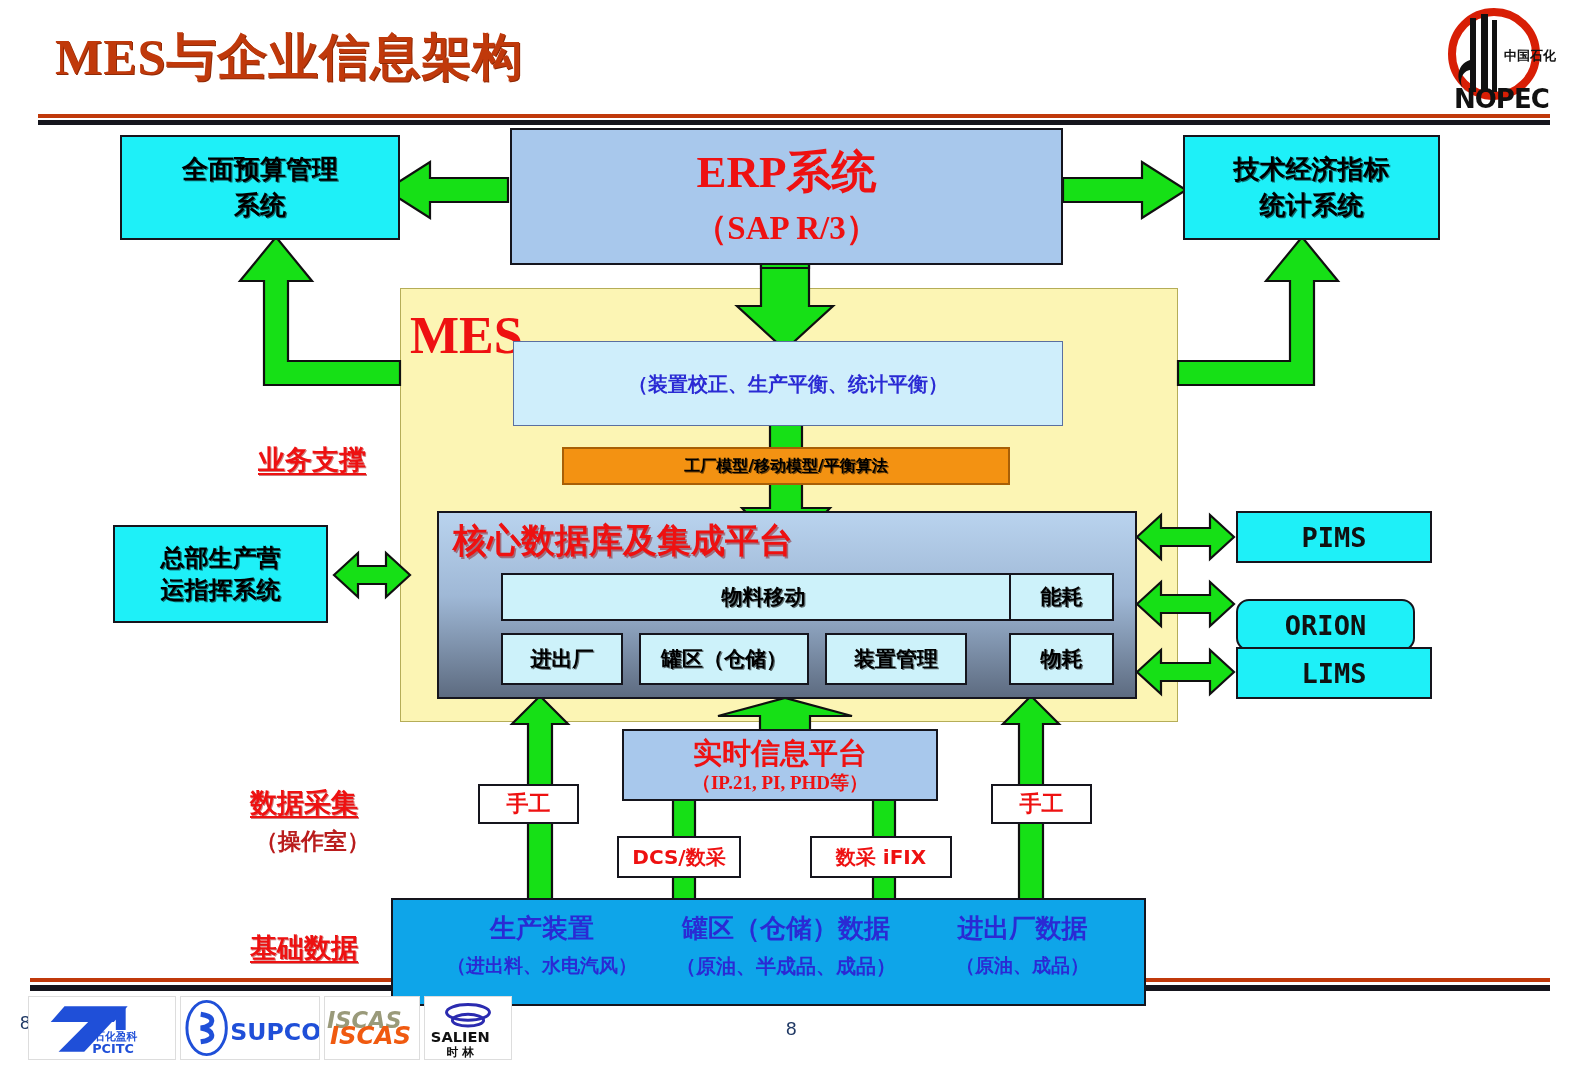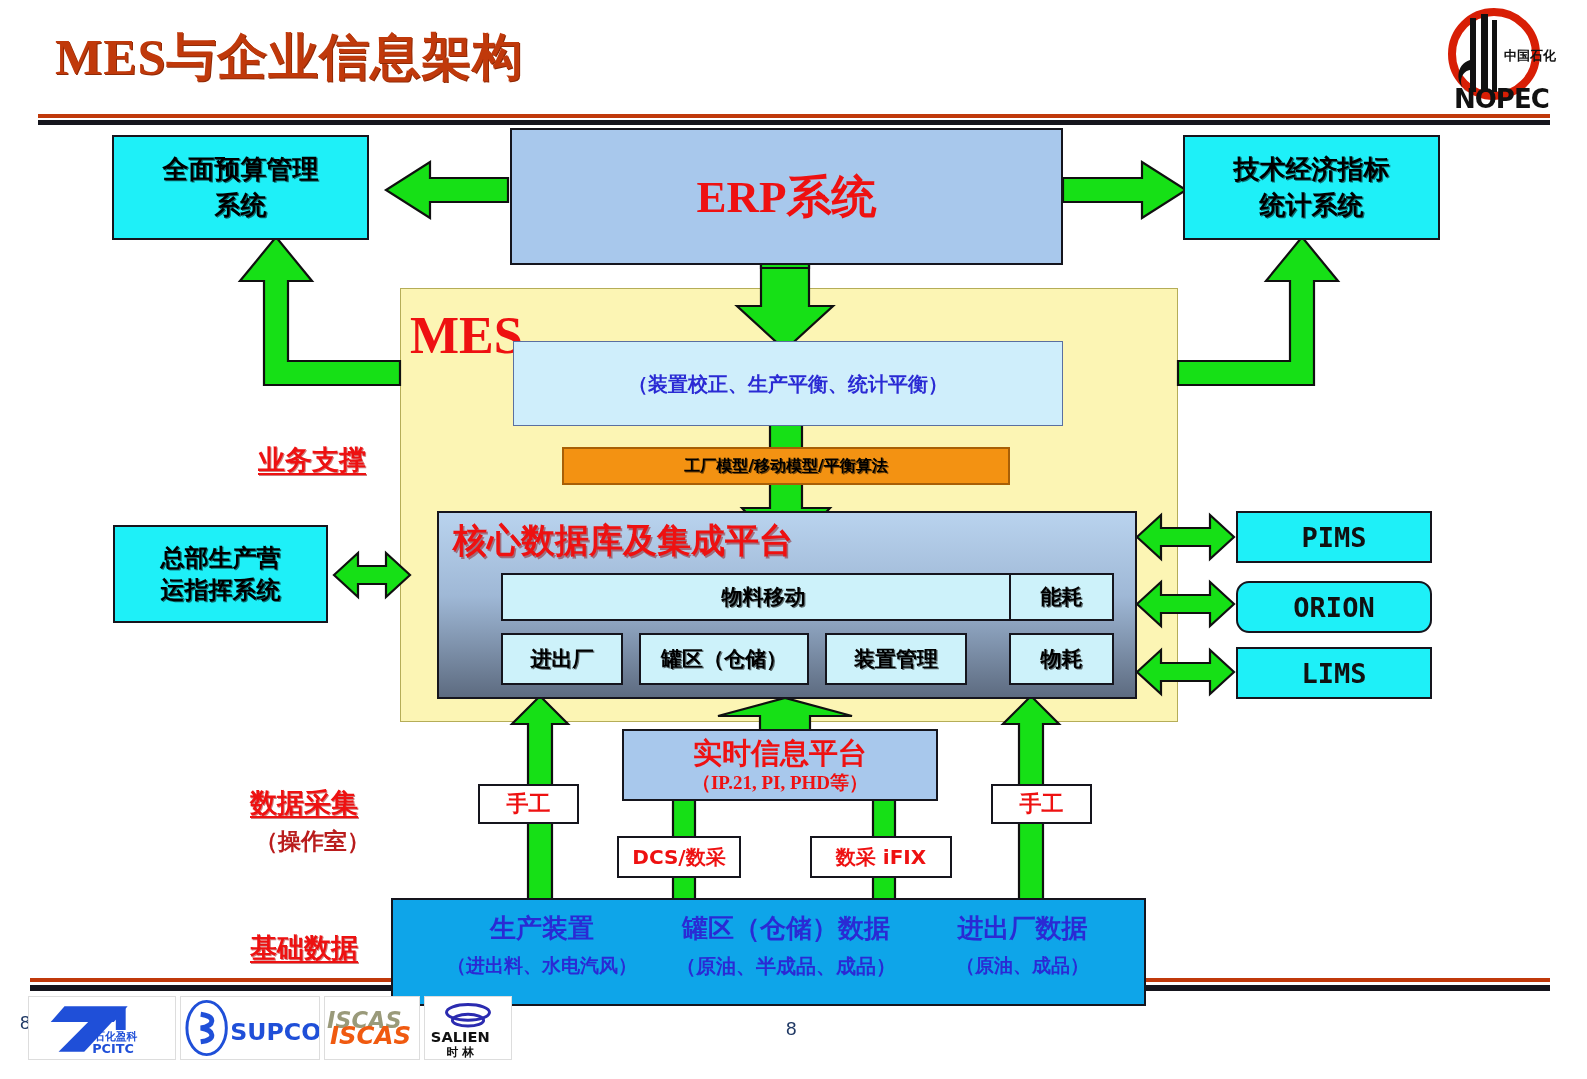--- a/index.html
+++ b/index.html
@@ -143,27 +143,28 @@
 
     <polygon class="arw" points="760,736 760,716 718,716 785,698 852,716 810,716 810,736"></polygon>
 
     <polygon class="arw" points="673,905 673,795 659,795 684,768 709,795 695,795 695,905"></polygon>
 
     <polygon class="arw" points="873,905 873,795 859,795 884,768 909,795 895,795 895,905"></polygon>
 
     <polygon class="arw" points="1019,905 1019,724 1003,724 1031,696 1059,724 1043,724 1043,905"></polygon>
   </svg>
 
-  <div class="abs box cyan" style="left:112px;top:135px;width:257px;height:105px;">
+  <div class="abs box cyan" style="left:120px;top:135px;width:280px;height:105px;">
     <div class="cn-black" style="font-size:26px;">全面预算管理</div>
     <div class="cn-black" style="font-size:26px;">系统</div>
   </div>
 
   <div class="abs box lightblue" style="left:510px;top:128px;width:553px;height:137px;">
     <div class="serif-red" style="font-size:45px;">ERP系统</div>
+    <div class="serif-red" style="font-size:33px;margin-top:4px;">（SAP R/3）</div>
   </div>
 
   <div class="abs box cyan" style="left:1183px;top:135px;width:257px;height:105px;">
     <div class="cn-black" style="font-size:26px;">技术经济指标</div>
     <div class="cn-black" style="font-size:26px;">统计系统</div>
   </div>
 
   <div class="abs serif-red" style="left:410px;top:306px;font-size:52px;">MES</div>
 
   <div class="abs box paleblue" style="left:513px;top:341px;width:550px;height:85px;border-width:1.5px;border-color:#5a6fa0;">
@@ -202,21 +203,21 @@
   </div>
 
   <div class="abs box cyan" style="left:113px;top:525px;width:215px;height:98px;">
     <div class="cn-black" style="font-size:24px;">总部生产营</div>
     <div class="cn-black" style="font-size:24px;">运指挥系统</div>
   </div>
 
   <div class="abs box cyan" style="left:1236px;top:511px;width:196px;height:52px;">
     <div class="mono-black" style="font-size:27px;">PIMS</div>
   </div>
-  <div class="abs box cyan" style="left:1236px;top:581px;width:196px;height:52px;border-radius:13px;">
+  <div class="abs box cyan" style="left:1236px;top:599px;width:179px;height:52px;border-radius:13px;">
     <div class="mono-black" style="font-size:27px;">ORION</div>
   </div>
   <div class="abs box cyan" style="left:1236px;top:647px;width:196px;height:52px;">
     <div class="mono-black" style="font-size:27px;">LIMS</div>
   </div>
 
   <div class="abs sec-label" style="left:258px;top:442px;">业务支撑</div>
 
   <div class="abs sec-label" style="left:250px;top:785px;">数据采集</div>
   <div class="abs sec-sub" style="left:255px;top:826px;">（操作室）</div>

